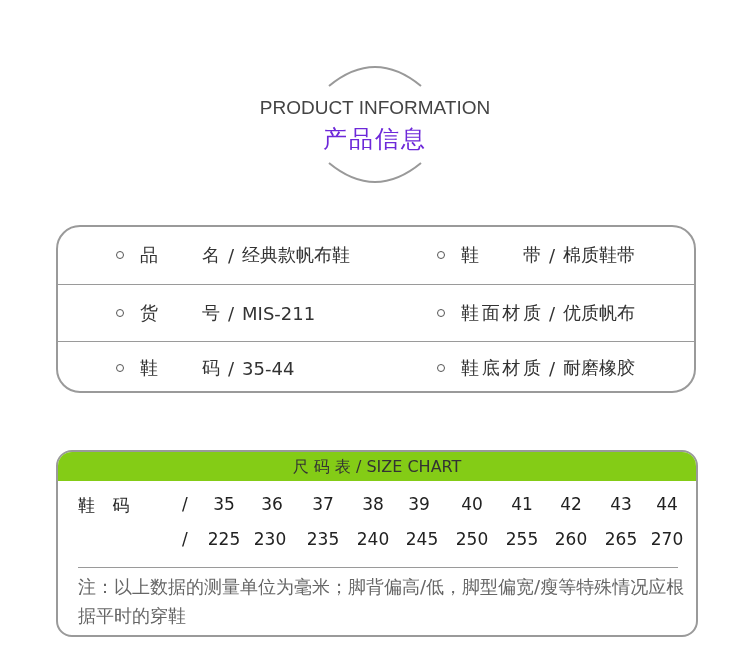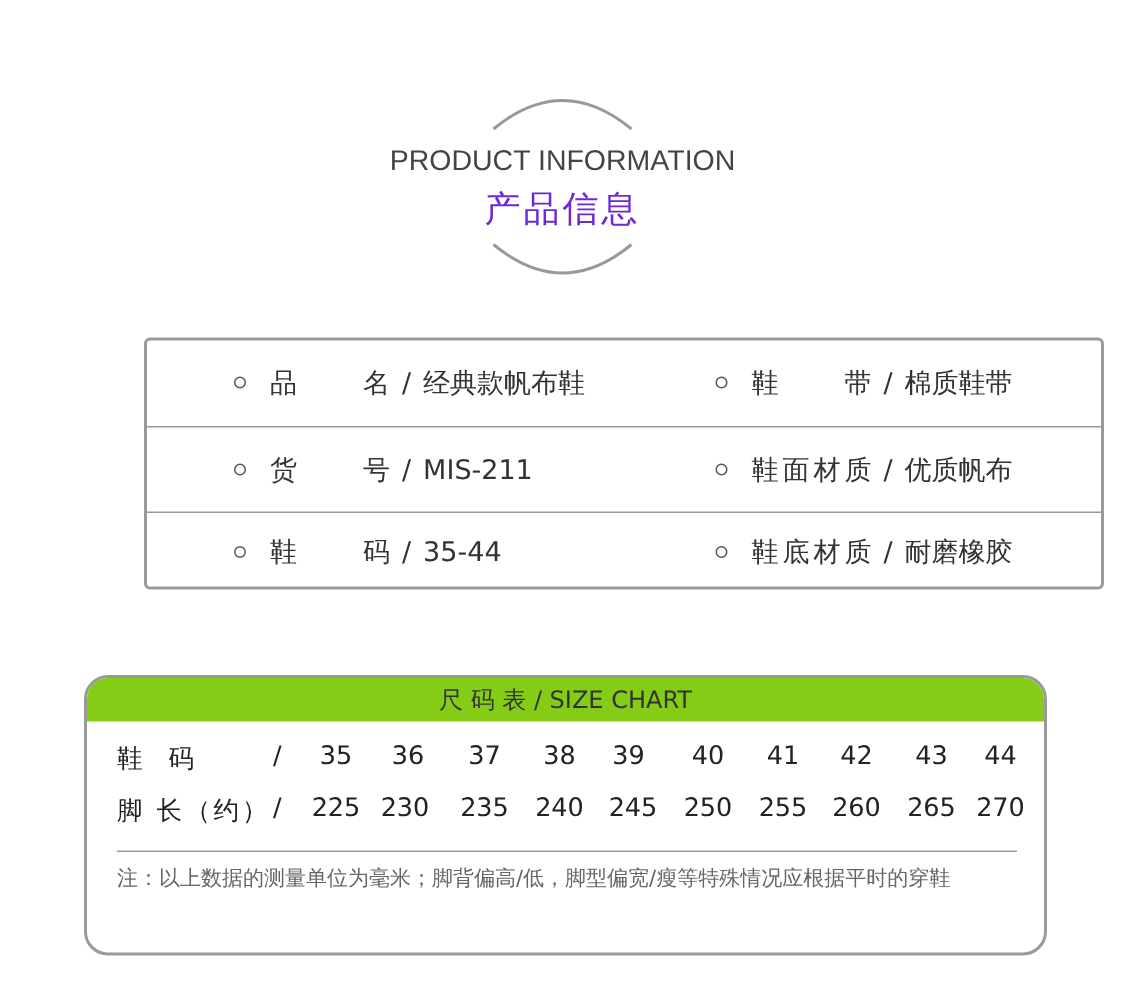--- a/index.html
+++ b/index.html
@@ -9,21 +9,21 @@
   .title-block { position: absolute; left: 0; top: 55px; width: 750px; height: 140px; }
   .arc { position: absolute; left: 325px; width: 100px; height: 40px; }
   .arc.top { top: 5px; }
   .arc.bottom { top: 100px; }
   .title-en { position: absolute; top: 42px; left: 0; width: 750px; text-align: center;
               font-family: "Liberation Sans", sans-serif; font-size: 19px; color: #444; letter-spacing: 0px; }
   .title-cn { position: absolute; top: 68px; left: 0; width: 750px; text-align: center;
               font-size: 24px; color: #6d28d9; letter-spacing: 2px; }
 
   .info-box { position: absolute; left: 56px; top: 225px; width: 640px; height: 168px;
-              border: 2px solid #9a9a9a; border-radius: 4px; box-sizing: border-box; margin-left: 40px; }
+              border: 2px solid #9a9a9a; border-radius: 24px; box-sizing: border-box; }
   .info-row { position: absolute; left: 0; width: 100%; height: 56px; }
   .info-row.r0 { top: 0; }
   .info-row.r1 { top: 57px; border-top: 1.5px solid #9a9a9a; }
   .info-row.r2 { top: 114px; border-top: 1.5px solid #9a9a9a; height: 52px; }
   .info-item { position: absolute; top: 0; height: 56px; display: flex; align-items: center; font-size: 18px; color: #333; }
   .info-item.left { left: 58px; }
   .info-item.right { left: 379px; }
   .bullet { width: 6px; height: 6px; border: 1.5px solid #555; border-radius: 50%; margin-right: 16px; }
   .label { display: inline-block; width: 80px; text-align-last: justify; text-align: justify; }
   .sep { margin: 0 8px; color: #333; }
@@ -34,21 +34,21 @@
   .size-header { position: absolute; left: 0; top: 0; width: 100%; height: 29px; background: #84cc16;
                  text-align: center; font-size: 16px; line-height: 29px; color: #333; }
   .size-row { position: absolute; left: 0; width: 100%; height: 30px; font-size: 17px; color: #222; }
   .size-row.r0 { top: 38px; }
   .size-row.r1 { top: 73px; }
   .size-row span { position: absolute; top: 4px; }
   .rowlabel { left: 20px; letter-spacing: 6px; }
   .rowsep { left: 124px; }
   .cell { width: 50px; text-align: center; }
   .divider { position: absolute; left: 20px; width: 600px; top: 115px; border-top: 1.5px solid #9a9a9a; }
-  .note { position: absolute; left: 20px; top: 120px; width: 612px; font-size: 14px; color: #666; line-height: 29px; }
+  .note { position: absolute; left: 20px; top: 120px; width: 612px; font-size: 18px; color: #666; line-height: 29px; }
   .note .indent { padding-left: 28px; display: block; }
 </style>
 </head>
 <body>
 
 <div class="title-block">
   <svg class="arc top" viewBox="0 0 100 40">
     <path d="M4 26 Q50 -12 96 26" fill="none" stroke="#999" stroke-width="2"></path>
   </svg>
   <div class="title-en">PRODUCT INFORMATION</div>
@@ -115,21 +115,20 @@
     <span class="cell" style="left:290px">38</span>
     <span class="cell" style="left:336px">39</span>
     <span class="cell" style="left:389px">40</span>
     <span class="cell" style="left:439px">41</span>
     <span class="cell" style="left:488px">42</span>
     <span class="cell" style="left:538px">43</span>
     <span class="cell" style="left:584px">44</span>
   </div>
 
   <div class="size-row r1">
-    <span class="rowlabel" style="letter-spacing:2px">脚 长（约）</span>
     <span class="rowsep">/</span>
     <span class="cell" style="left:141px">225</span>
     <span class="cell" style="left:187px">230</span>
     <span class="cell" style="left:240px">235</span>
     <span class="cell" style="left:290px">240</span>
     <span class="cell" style="left:339px">245</span>
     <span class="cell" style="left:389px">250</span>
     <span class="cell" style="left:439px">255</span>
     <span class="cell" style="left:488px">260</span>
     <span class="cell" style="left:538px">265</span>

